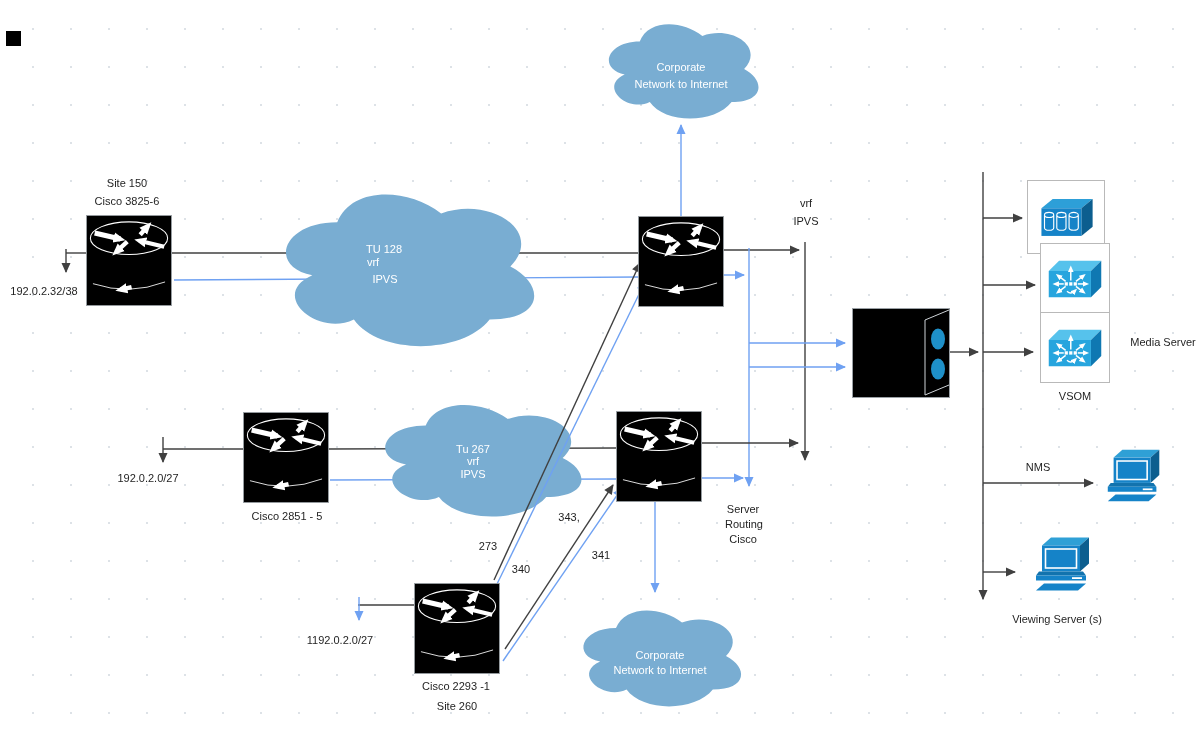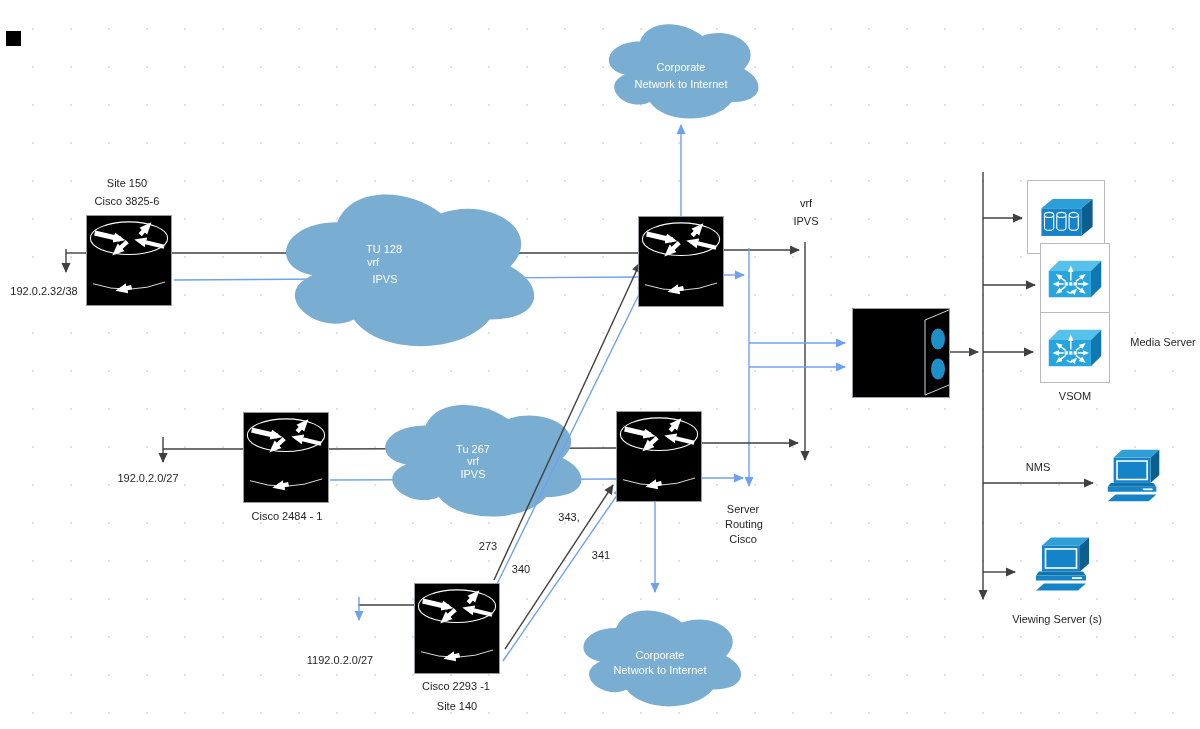--- a/index.html
+++ b/index.html
@@ -238,25 +238,25 @@
   <div class="lbl cloud-t" style="left:473px;top:461px">vrf</div>
   <div class="lbl cloud-t" style="left:473px;top:474px">IPVS</div>
   <div class="lbl cloud-t" style="left:681px;top:67px">Corporate</div>
   <div class="lbl cloud-t" style="left:681px;top:84px">Network to Internet</div>
   <div class="lbl cloud-t" style="left:660px;top:655px">Corporate</div>
   <div class="lbl cloud-t" style="left:660px;top:670px">Network to Internet</div>
 
   <div class="lbl" style="left:127px;top:183px">Site 150</div>
   <div class="lbl" style="left:127px;top:201px">Cisco 3825-6</div>
   <div class="lbl" style="left:44px;top:291px">192.0.2.32/38</div>
-  <div class="lbl" style="left:287px;top:516px">Cisco 2484 - 1</div>
+  <div class="lbl" style="left:287px;top:516px">Cisco 2851 - 5</div>
   <div class="lbl" style="left:148px;top:478px">192.0.2.0/27</div>
   <div class="lbl" style="left:456px;top:686px">Cisco 2293 -1</div>
-  <div class="lbl" style="left:457px;top:706px">Site 140</div>
-  <div class="lbl" style="left:340px;top:660px">1192.0.2.0/27</div>
+  <div class="lbl" style="left:457px;top:706px">Site 260</div>
+  <div class="lbl" style="left:340px;top:640px">1192.0.2.0/27</div>
 
   <div class="lbl" style="left:806px;top:203px">vrf</div>
   <div class="lbl" style="left:806px;top:221px">IPVS</div>
   <div class="lbl" style="left:743px;top:509px">Server</div>
   <div class="lbl" style="left:744px;top:524px">Routing</div>
   <div class="lbl" style="left:743px;top:539px">Cisco</div>
   <div class="lbl" style="left:488px;top:546px">273</div>
   <div class="lbl" style="left:521px;top:569px">340</div>
   <div class="lbl" style="left:569px;top:517px">343,</div>
   <div class="lbl" style="left:601px;top:555px">341</div>

